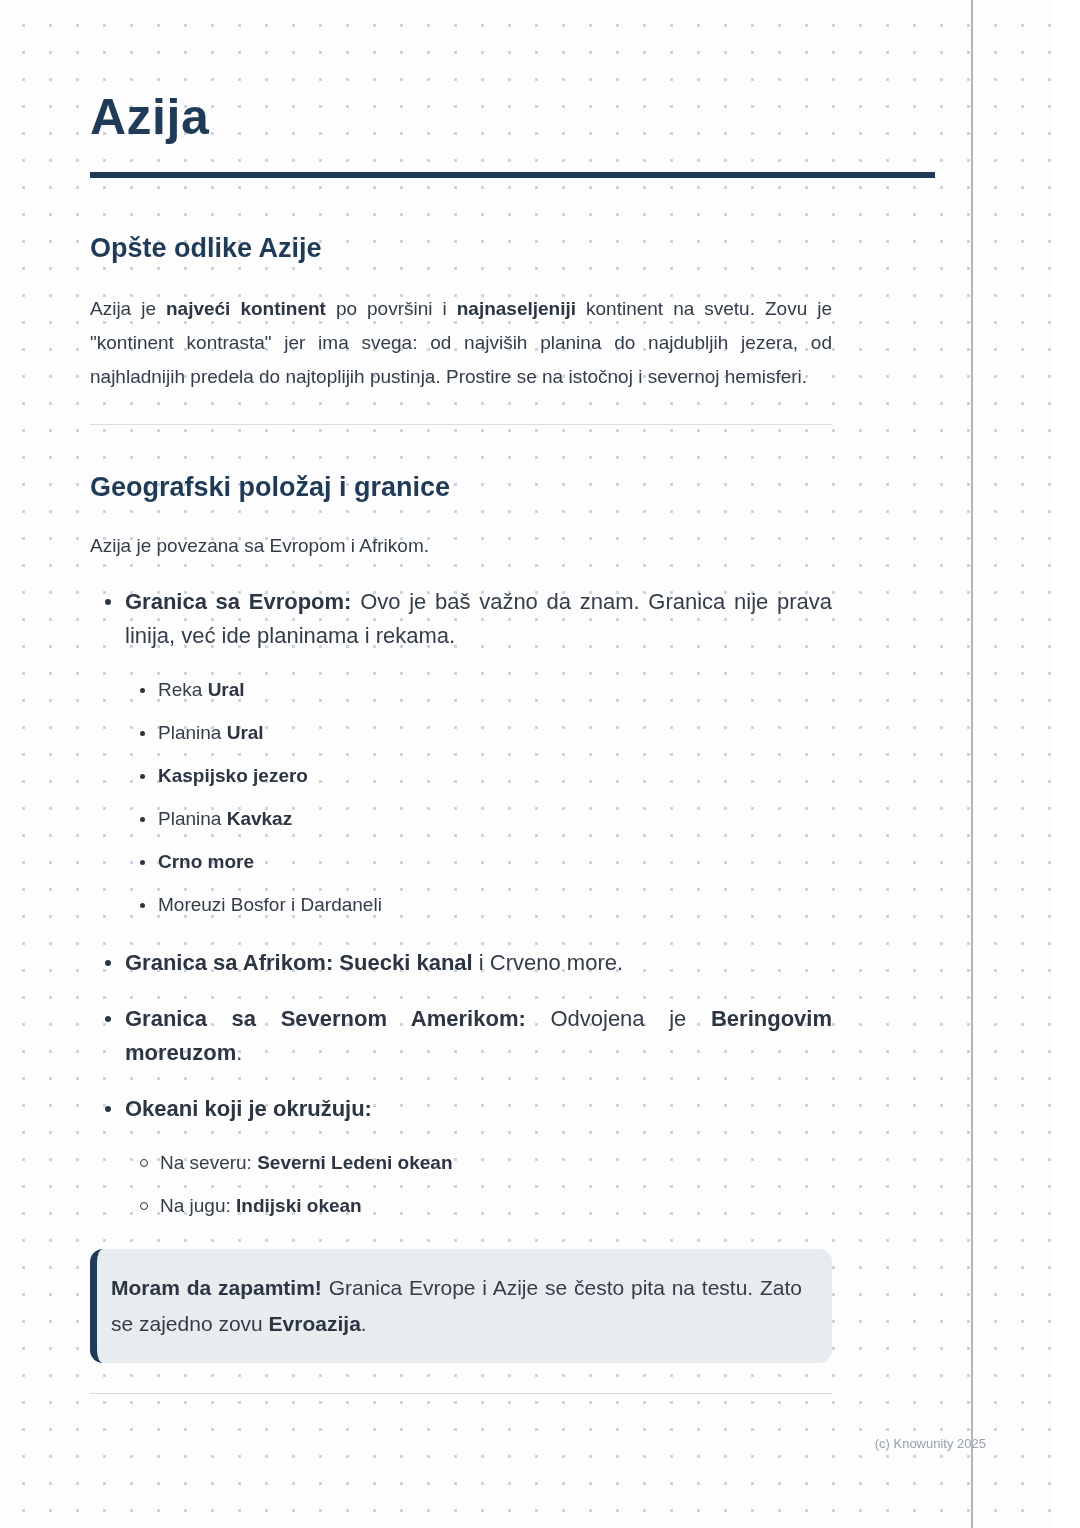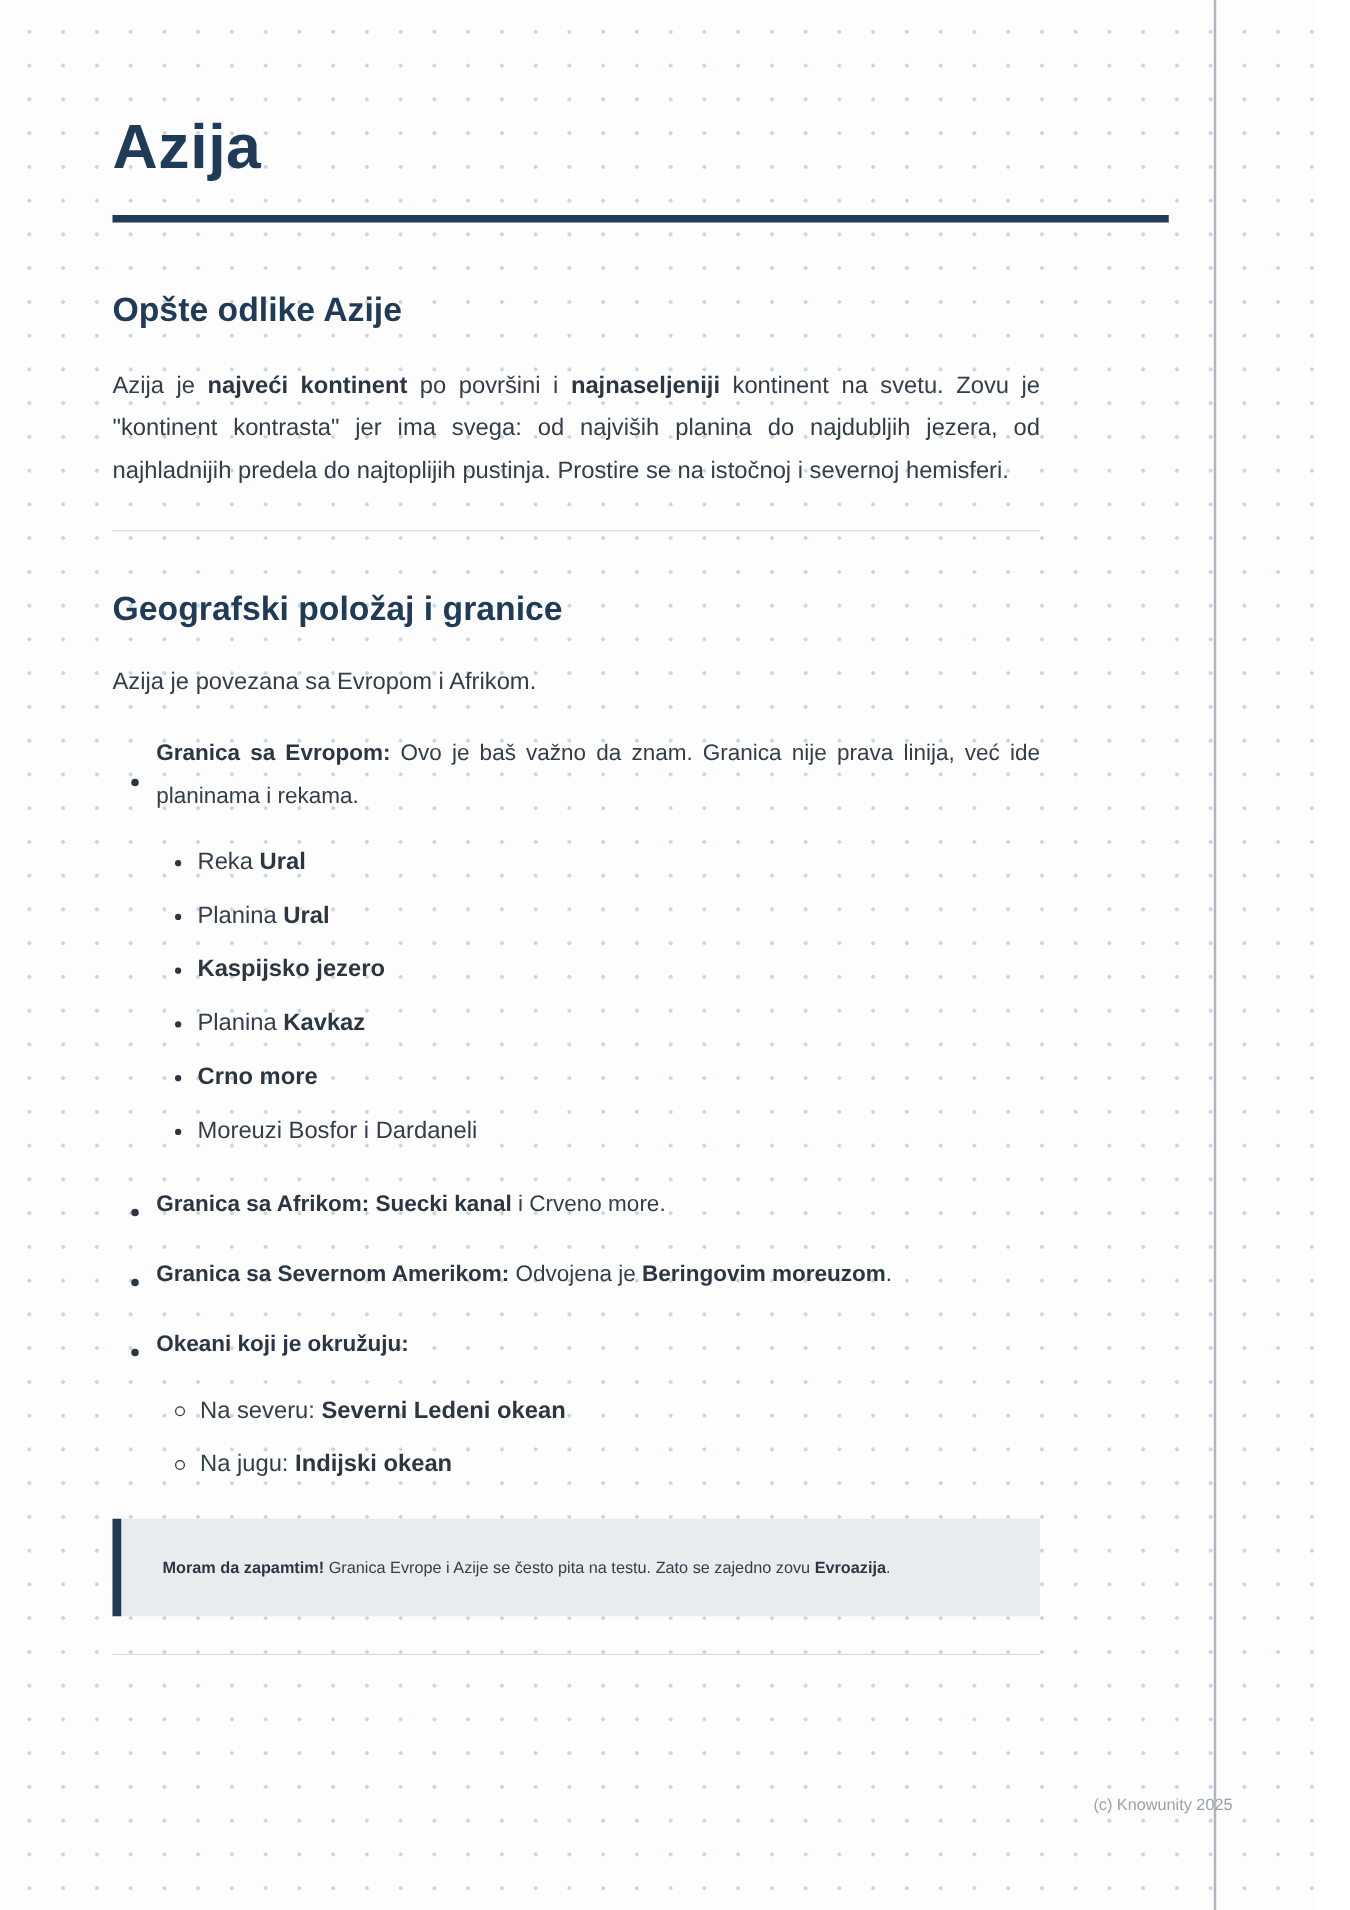--- a/index.html
+++ b/index.html
@@ -38,22 +38,22 @@
   p.body-text {
     margin-top:27px; font-size:19px; line-height:34px; text-align:justify;
   }
   p.intro-text { margin-top:25px; font-size:19px; line-height:34px; }
   strong { font-weight:700; color:#2b3642; }
   .divider {
     height:1px; background:#d9dee3; margin-top:30px;
   }
   .ul1 { margin-top:22px; }
   .li1 {
-    display:flex; align-items:center;
-    font-size:18px; line-height:34px; text-align:justify;
+    display:flex; align-items:flex-start;
+    font-size:22px; line-height:34px; text-align:justify;
     margin-top:22px;
   }
   .li1:first-child { margin-top:0; }
   .marker-dot {
     flex:0 0 auto; width:6px; height:6px; border-radius:50%;
     background:#2b3642; margin:14px 14px 0 15px;
   }
   .li-text { flex:1 1 auto; }
   .ul2 { margin-top:20px; margin-bottom:24px; }
   .li2 {
@@ -67,22 +67,22 @@
     background:#2b3642; margin:15px 13px 0 0;
   }
   .marker-circle {
     flex:0 0 auto; width:8px; height:8px; border-radius:50%;
     border:1.6px solid #2b3642; background:transparent; margin:13px 12px 0 0;
   }
   .callout {
     margin-top:26px;
     background:#e8ecef;
     border-left:7px solid #1f3b57;
-    padding:21px 30px 21px 33px;
-    font-size:13px; line-height:36px; text-align:justify;
+    padding:21px 30px 21px 14px;
+    font-size:21px; line-height:36px; text-align:justify;border-radius:13px;
   }
   .footer-credit {
     position:absolute; top:1436px; right:66px;
     font-size:13px; color:#99a1ab;
   }
 </style>
 </head>
 <body>
 
 <div class="page">

